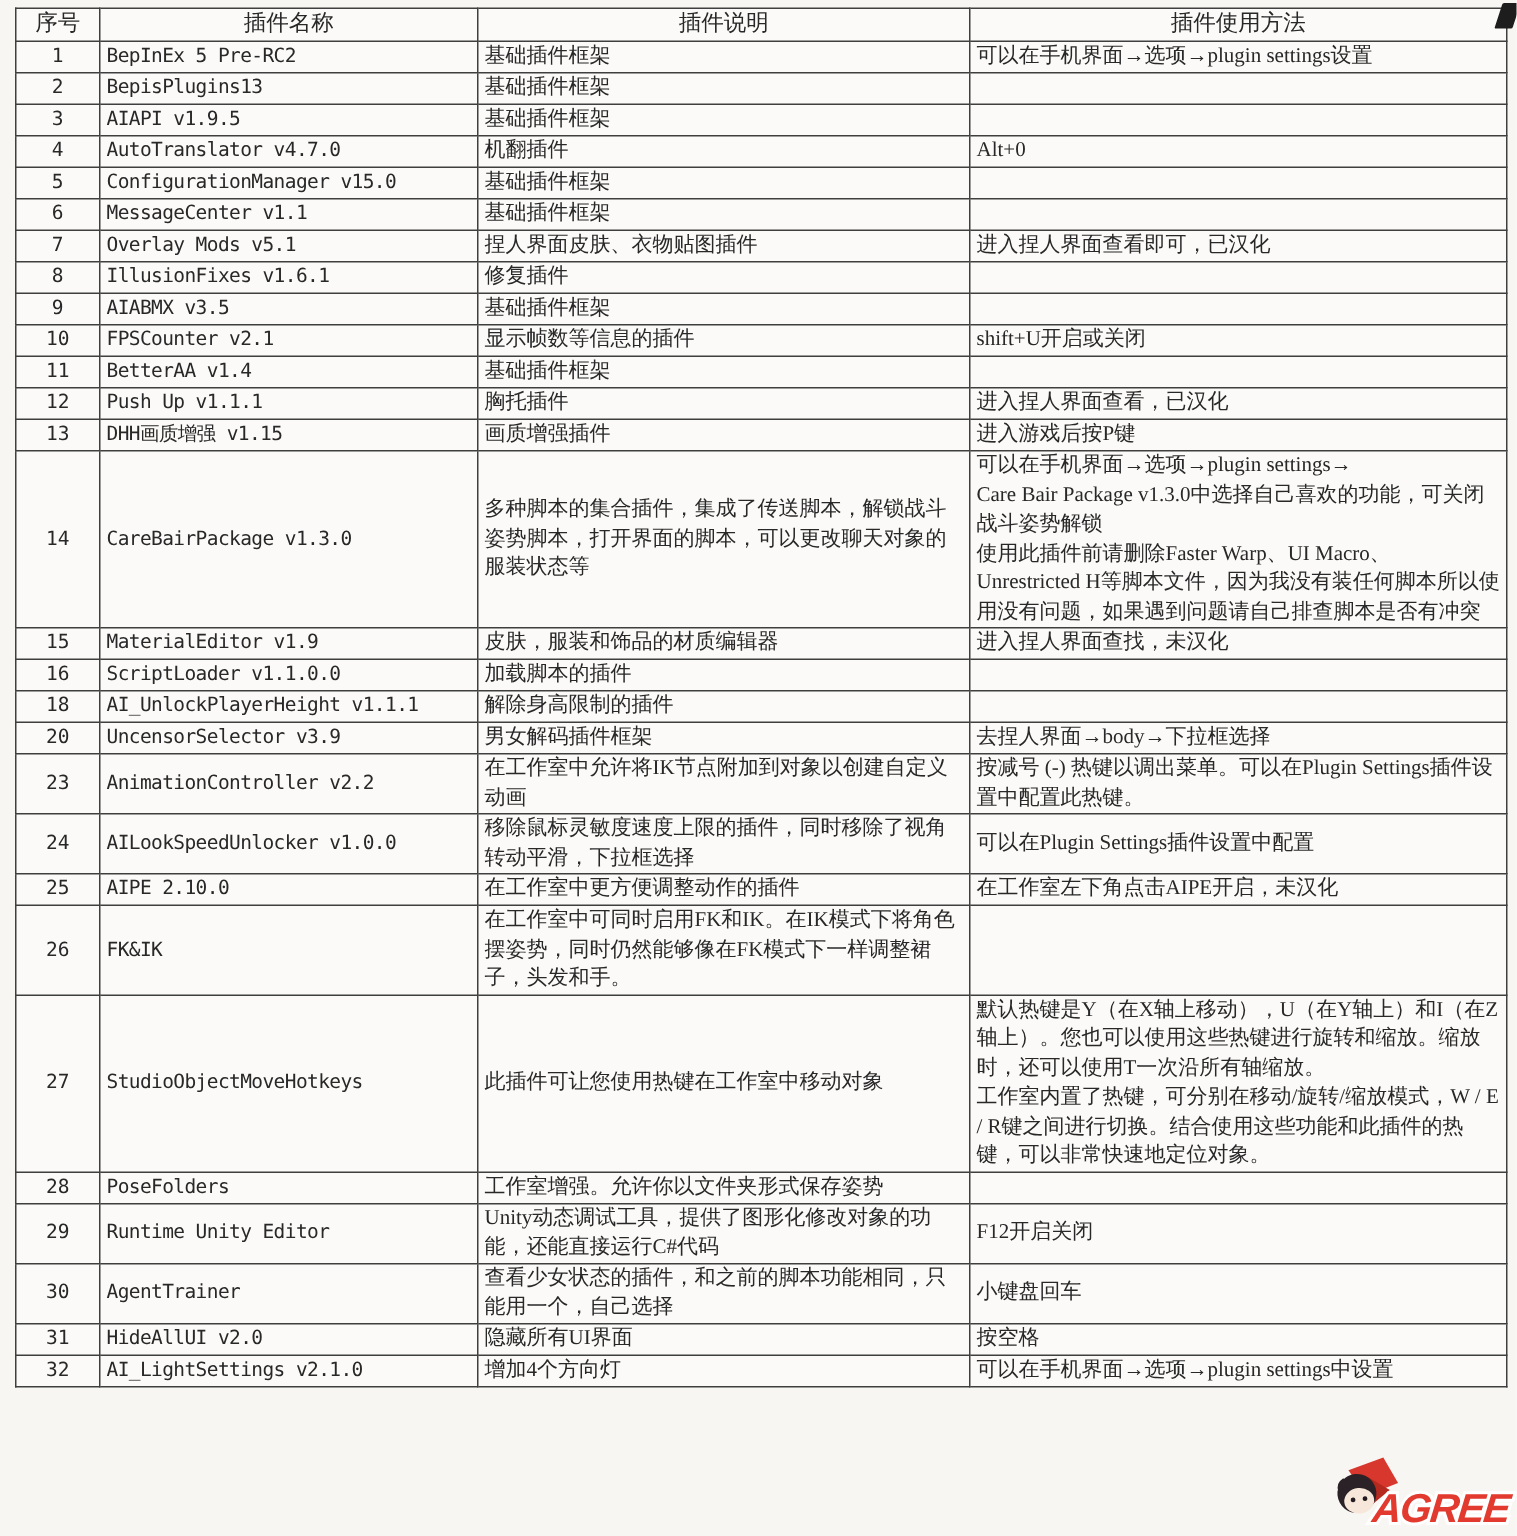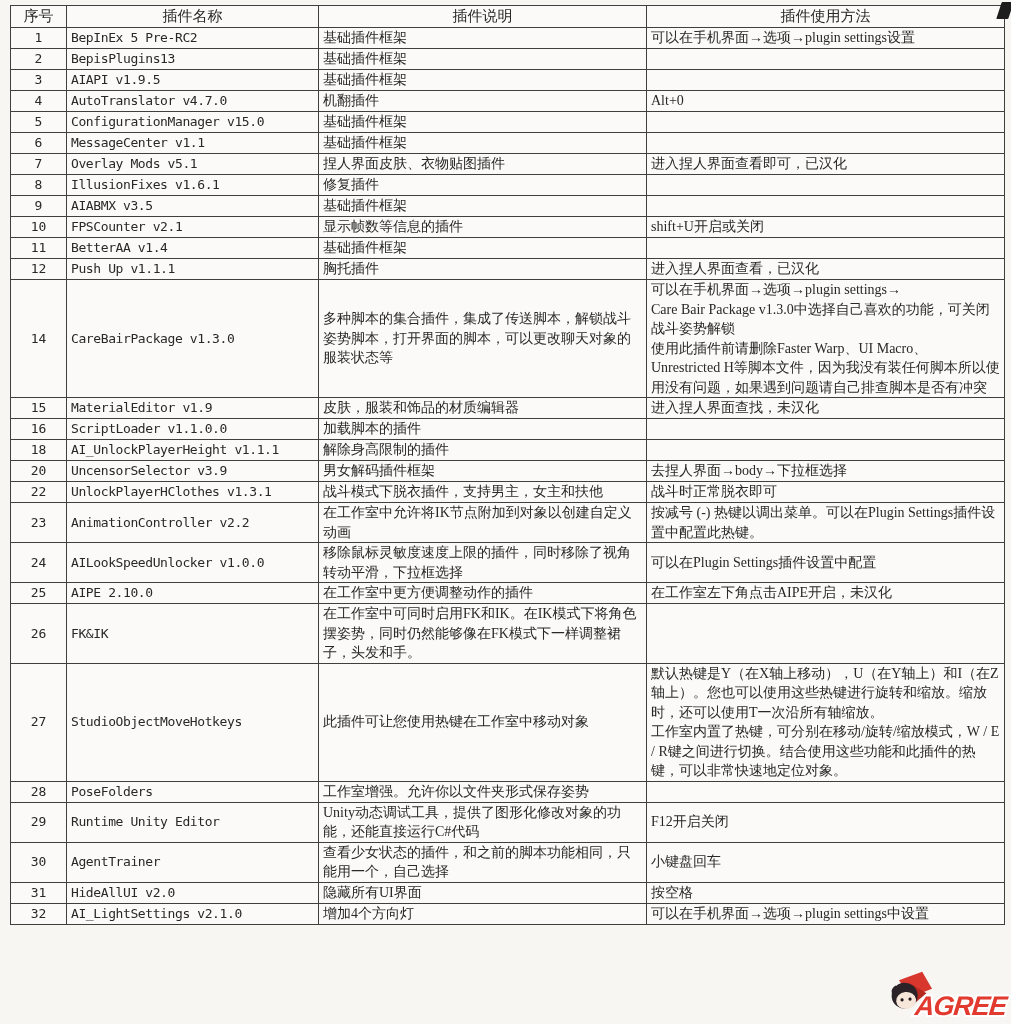--- a/index.html
+++ b/index.html
@@ -134,20 +134,26 @@
         <td class="desc">基础插件框架</td>
         <td class="usage"></td>
       </tr>
       <tr>
         <td class="num">12</td>
         <td class="name">Push Up v1.1.1</td>
         <td class="desc">胸托插件</td>
         <td class="usage">进入捏人界面查看，已汉化</td>
       </tr>
       <tr>
+        <td class="num">13</td>
+        <td class="name">DHH画质增强 v1.15</td>
+        <td class="desc">画质增强插件</td>
+        <td class="usage">进入游戏后按P键</td>
+      </tr>
+      <tr>
         <td class="num">14</td>
         <td class="name">CareBairPackage v1.3.0</td>
         <td class="desc">多种脚本的集合插件，集成了传送脚本，解锁战斗姿势脚本，打开界面的脚本，可以更改聊天对象的服装状态等</td>
         <td class="usage">可以在手机界面→选项→plugin settings→
 Care Bair Package v1.3.0中选择自己喜欢的功能，可关闭战斗姿势解锁
 使用此插件前请删除Faster Warp、UI Macro、
 Unrestricted H等脚本文件，因为我没有装任何脚本所以使用没有问题，如果遇到问题请自己排查脚本是否有冲突</td>
       </tr>
       <tr>
         <td class="num">15</td>
@@ -165,26 +171,20 @@
         <td class="num">18</td>
         <td class="name">AI_UnlockPlayerHeight v1.1.1</td>
         <td class="desc">解除身高限制的插件</td>
         <td class="usage"></td>
       </tr>
       <tr>
         <td class="num">20</td>
         <td class="name">UncensorSelector v3.9</td>
         <td class="desc">男女解码插件框架</td>
         <td class="usage">去捏人界面→body→下拉框选择</td>
-      </tr>
-      <tr>
-        <td class="num">22</td>
-        <td class="name">UnlockPlayerHClothes v1.3.1</td>
-        <td class="desc clip">战斗模式下脱衣插件，支持男主，女主和扶他</td>
-        <td class="usage">战斗时正常脱衣即可</td>
       </tr>
       <tr>
         <td class="num">23</td>
         <td class="name">AnimationController v2.2</td>
         <td class="desc">在工作室中允许将IK节点附加到对象以创建自定义动画</td>
         <td class="usage">按减号 (-) 热键以调出菜单。可以在Plugin Settings插件设置中配置此热键。</td>
       </tr>
       <tr>
         <td class="num">24</td>
         <td class="name">AILookSpeedUnlocker v1.0.0</td>

